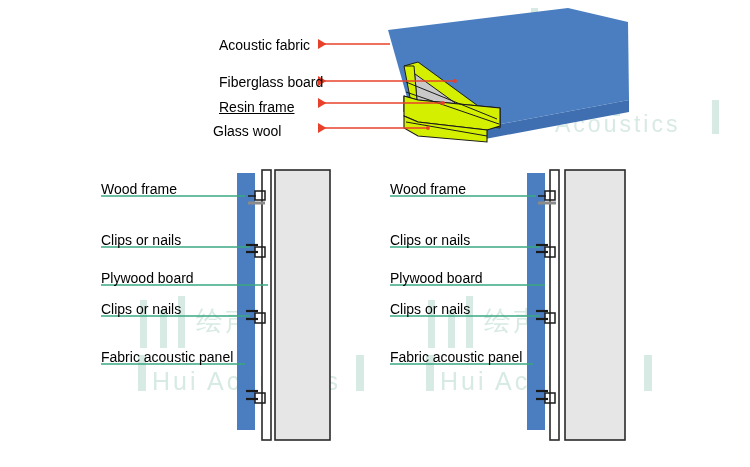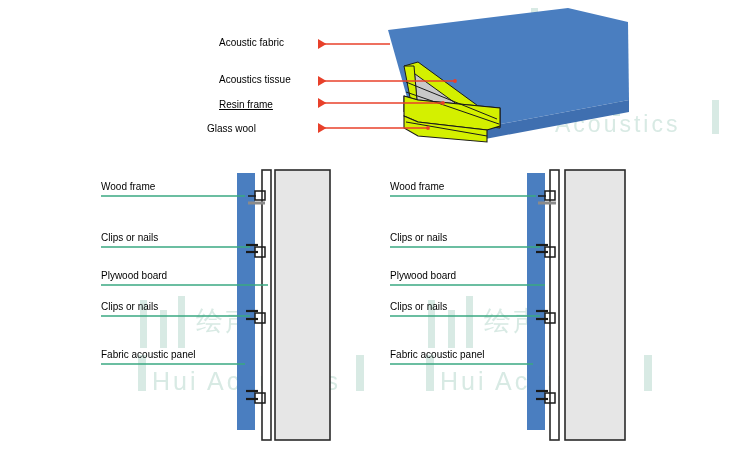--- a/index.html
+++ b/index.html
@@ -22,21 +22,21 @@
   }
   .svg-layer {
     position: absolute;
     left: 0; top: 0;
     width: 750px;
     height: 467px;
   }
   .label {
     position: absolute;
     font-family: "Liberation Sans", sans-serif;
-    font-size: 10px;
+    font-size: 14px;
     color: #000000;
     white-space: nowrap;
     line-height: 1;
   }
   .wm-text {
     font-family: "Liberation Sans", sans-serif;
     fill: #d8eae4;
   }
 </style>
 </head>
@@ -183,23 +183,23 @@
       <line x1="390" y1="196" x2="536" y2="196"></line>
       <line x1="390" y1="247" x2="540" y2="247"></line>
       <line x1="390" y1="285" x2="545" y2="285"></line>
       <line x1="390" y1="316" x2="540" y2="316"></line>
       <line x1="390" y1="364" x2="533" y2="364"></line>
     </g>
   </svg>
 
   <div>
     <div class="label" style="left:219px; top:38px;">Acoustic fabric</div>
-    <div class="label" style="left:219px; top:75px;">Acoustics tissue</div>
+    <div class="label" style="left:219px; top:75px;">Fiberglass board</div>
     <div class="label" style="left:219px; top:100px;text-decoration:underline;">Resin frame</div>
-    <div class="label" style="left:207px; top:124px;">Glass wool</div>
+    <div class="label" style="left:213px; top:124px;">Glass wool</div>
   </div>
 
   <div>
     <div class="label" style="left:101px; top:182px;">Wood frame</div>
     <div class="label" style="left:101px; top:233px;">Clips or nails</div>
     <div class="label" style="left:101px; top:271px;">Plywood board</div>
     <div class="label" style="left:101px; top:302px;">Clips or nails</div>
     <div class="label" style="left:101px; top:350px;">Fabric acoustic panel</div>
   </div>
 

